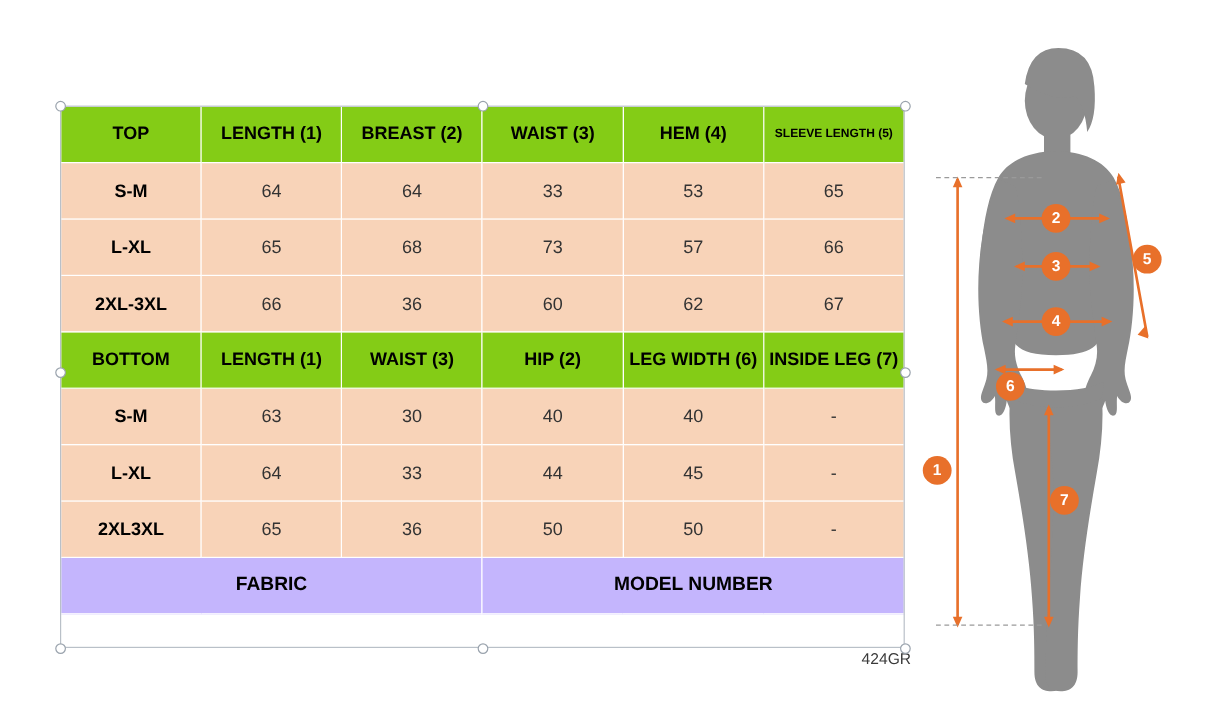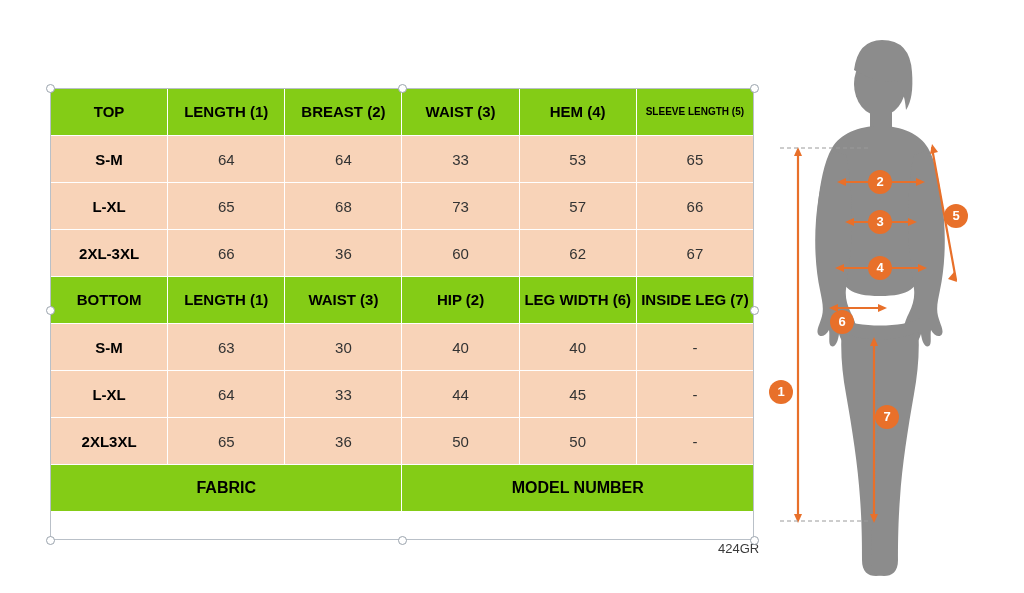--- a/index.html
+++ b/index.html
@@ -53,21 +53,21 @@
   }
   tr.data-row td.size-label {
     font-weight: bold;
     color: #000000;
   }
   tr.data-row td.value {
     font-weight: normal;
     color: #333333;
   }
   tr.footer-label td {
-    background: #84cc16;
+    background: #c4b5fd;
     color: #000000;
     font-weight: bold;
     font-size: 16px;
   }
   tr.footer-value td {
     background: #f8d3b8;
     font-size: 16px;
     color: #222222;
   }
   td.fabric-value {

